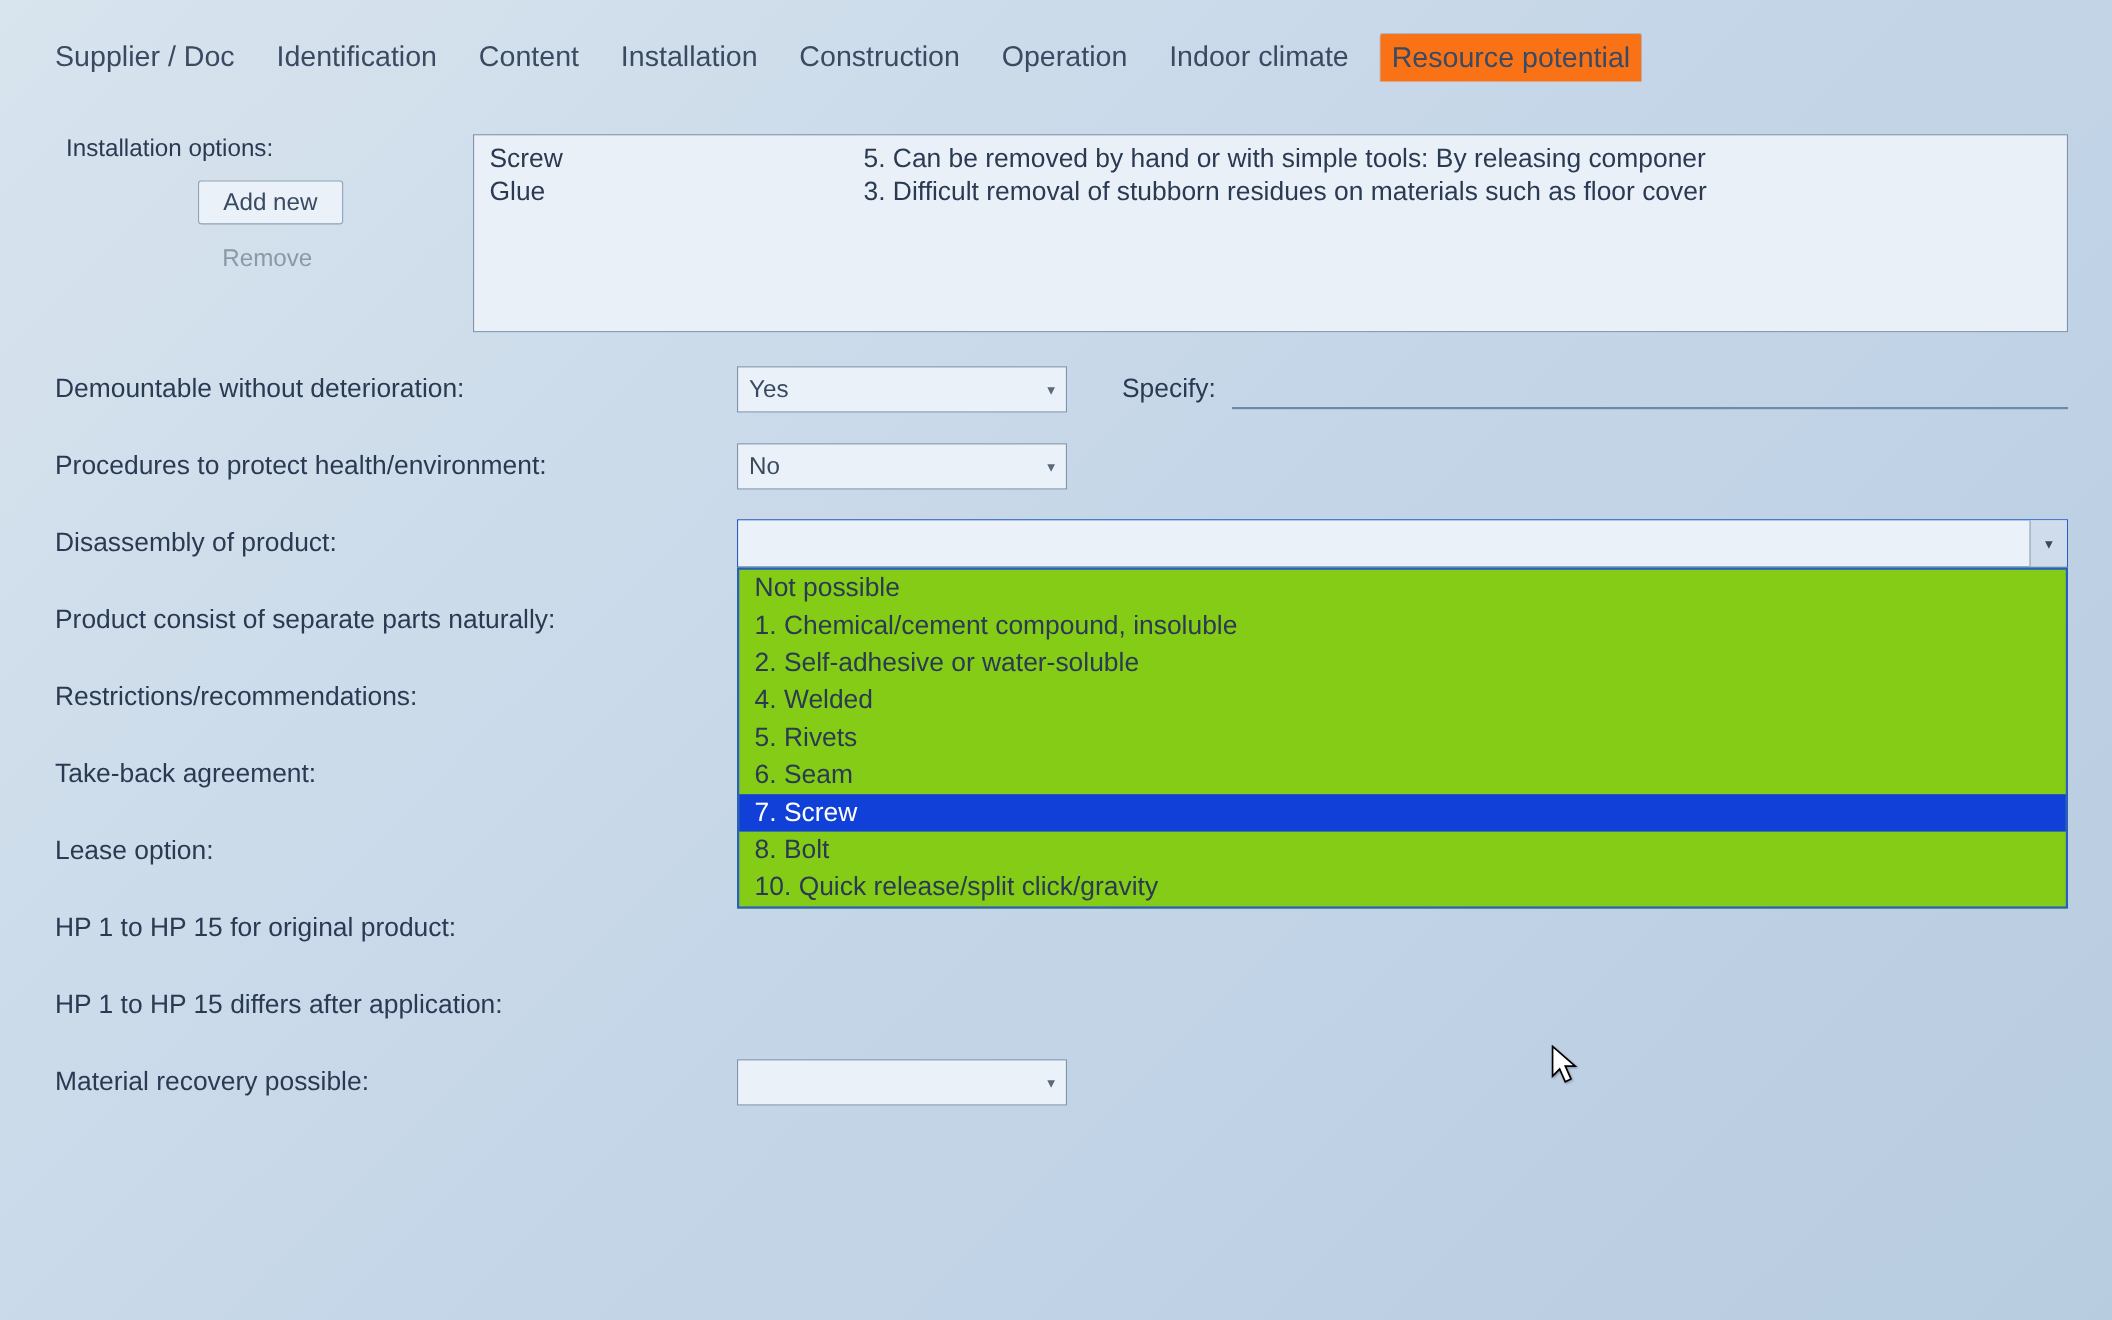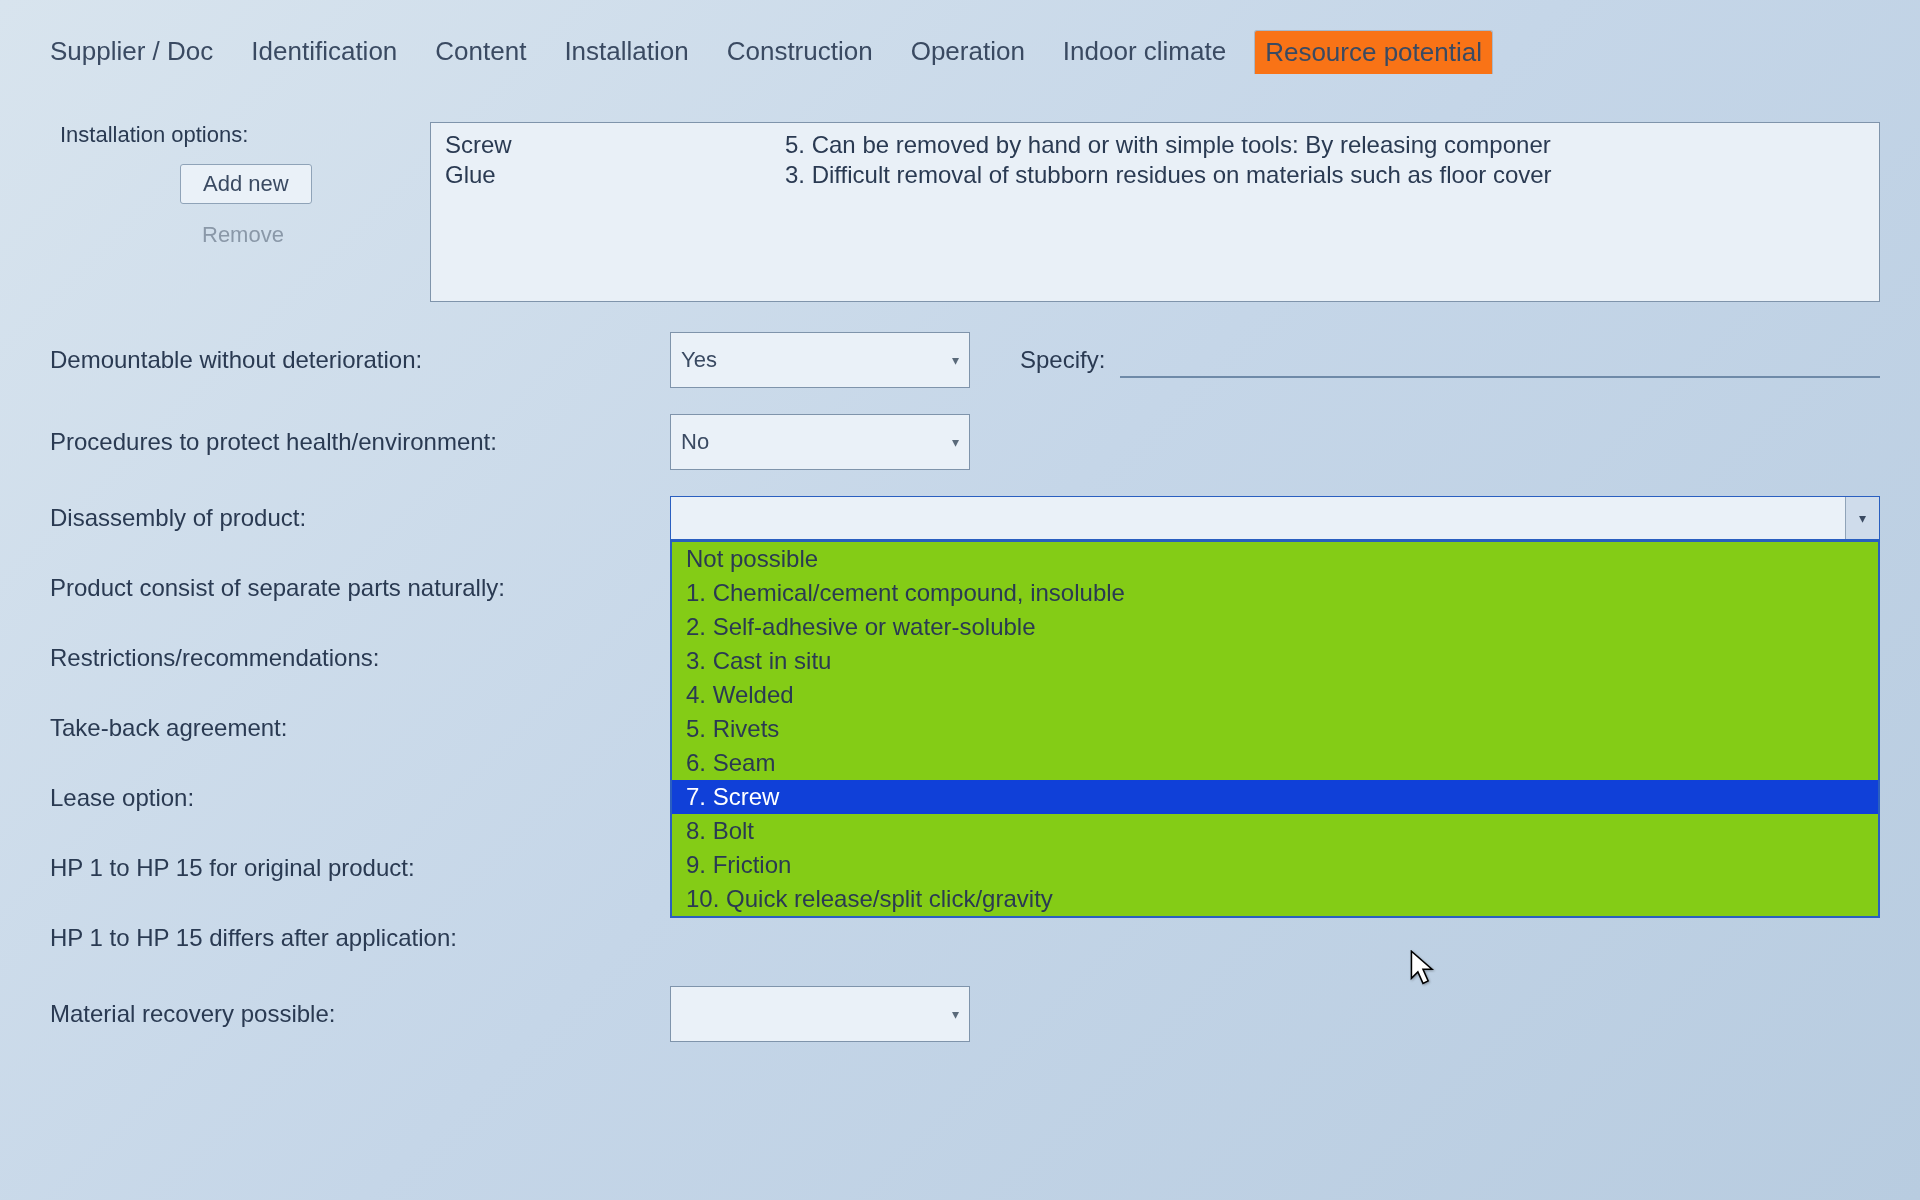--- a/index.html
+++ b/index.html
@@ -90,21 +90,21 @@
   .row .label {
     width: 620px;
     font-size: 24px;
   }
   .select {
     display: flex;
     align-items: center;
     justify-content: space-between;
     border: 1px solid #7f94ab;
     background: #eaf1f8;
-    height: 56px;
+    height: 42px;
     padding: 0 10px;
     font-size: 22px;
     color: #3a4a62;
     min-width: 300px;
   }
   .select.small { min-width: 300px; width: 300px; }
   .select .chev {
     font-size: 14px;
     color: #5a6a7a;
   }
@@ -222,27 +222,25 @@
   <div class="row" style="position:relative;">
     <div class="label">Disassembly of product:</div>
     <div class="dd-wrap">
       <div class="dd-closed">
         <div class="dd-btn">▾</div>
       </div>
       <div class="dd-list">
         <div class="dd-item">Not possible</div>
         <div class="dd-item">1. Chemical/cement compound, insoluble</div>
         <div class="dd-item">2. Self-adhesive or water-soluble</div>
-        <div class="dd-item">3. Cast in situ</div>
         <div class="dd-item">4. Welded</div>
         <div class="dd-item">5. Rivets</div>
         <div class="dd-item">6. Seam</div>
         <div class="dd-item hl">7. Screw</div>
         <div class="dd-item">8. Bolt</div>
-        <div class="dd-item">9. Friction</div>
         <div class="dd-item">10. Quick release/split click/gravity</div>
       </div>
     </div>
   </div>
 
   <div class="row">
       <div class="label">Product consist of separate parts naturally:</div>
     </div>
   <div class="row">
       <div class="label">Restrictions/recommendations:</div>

